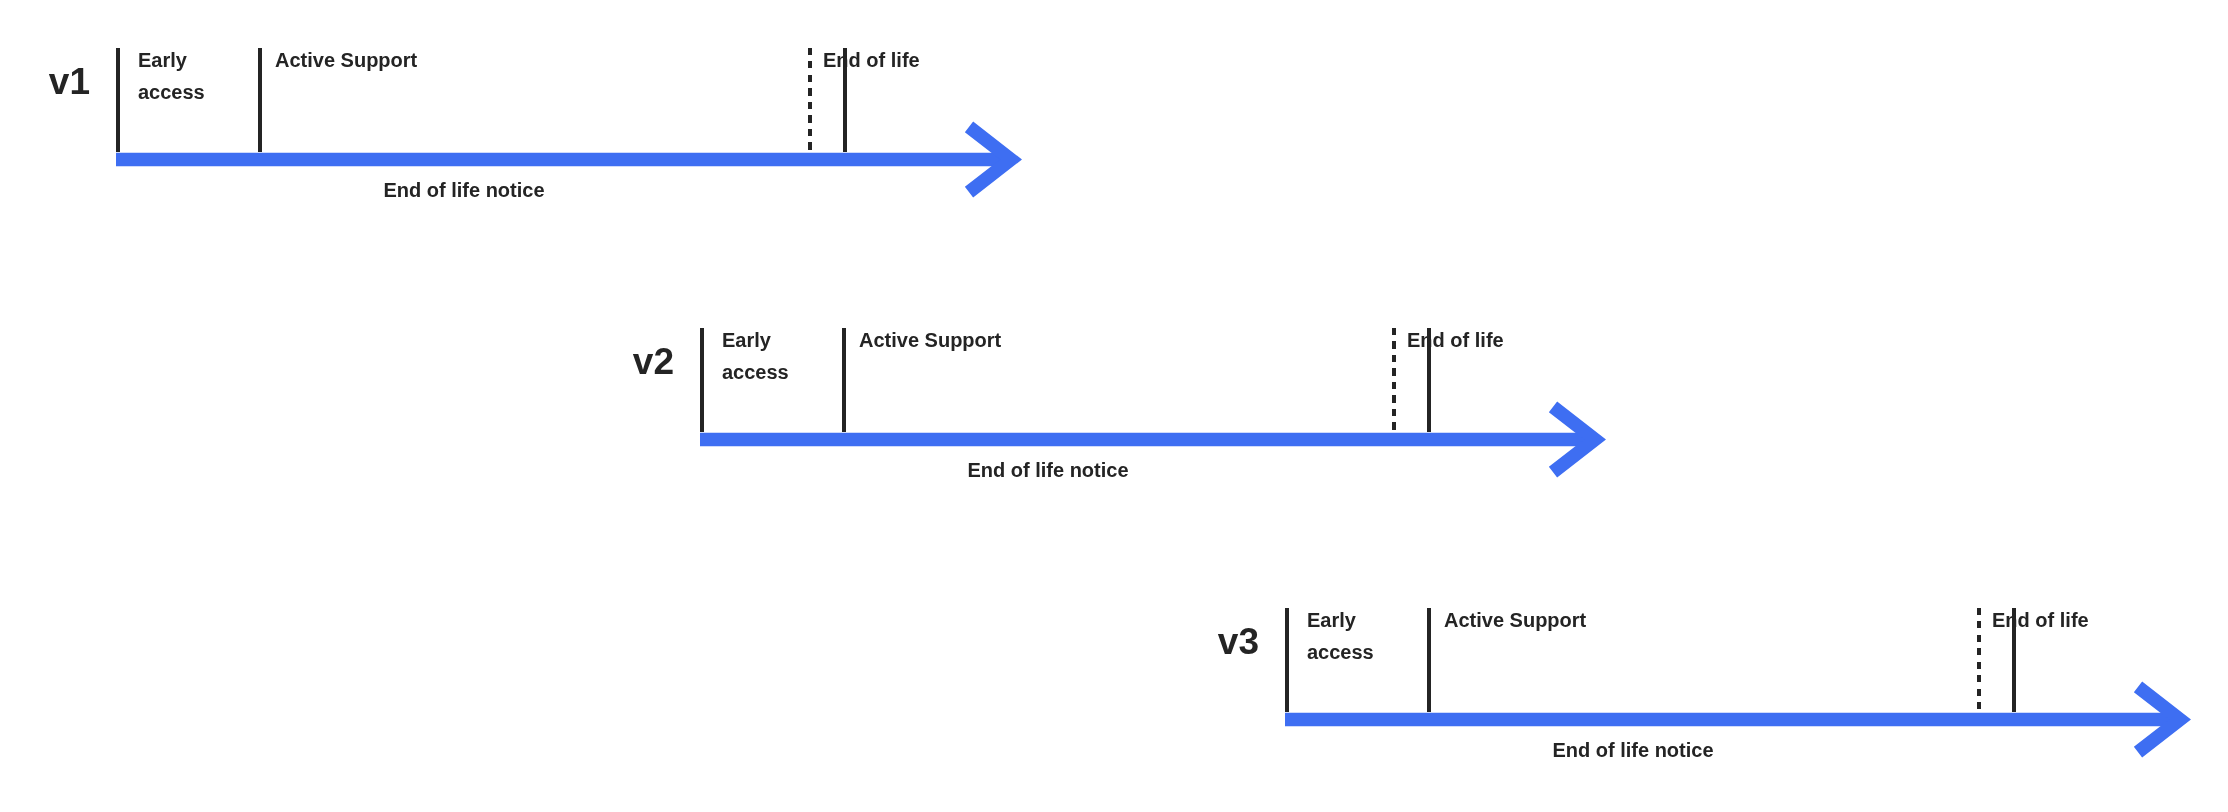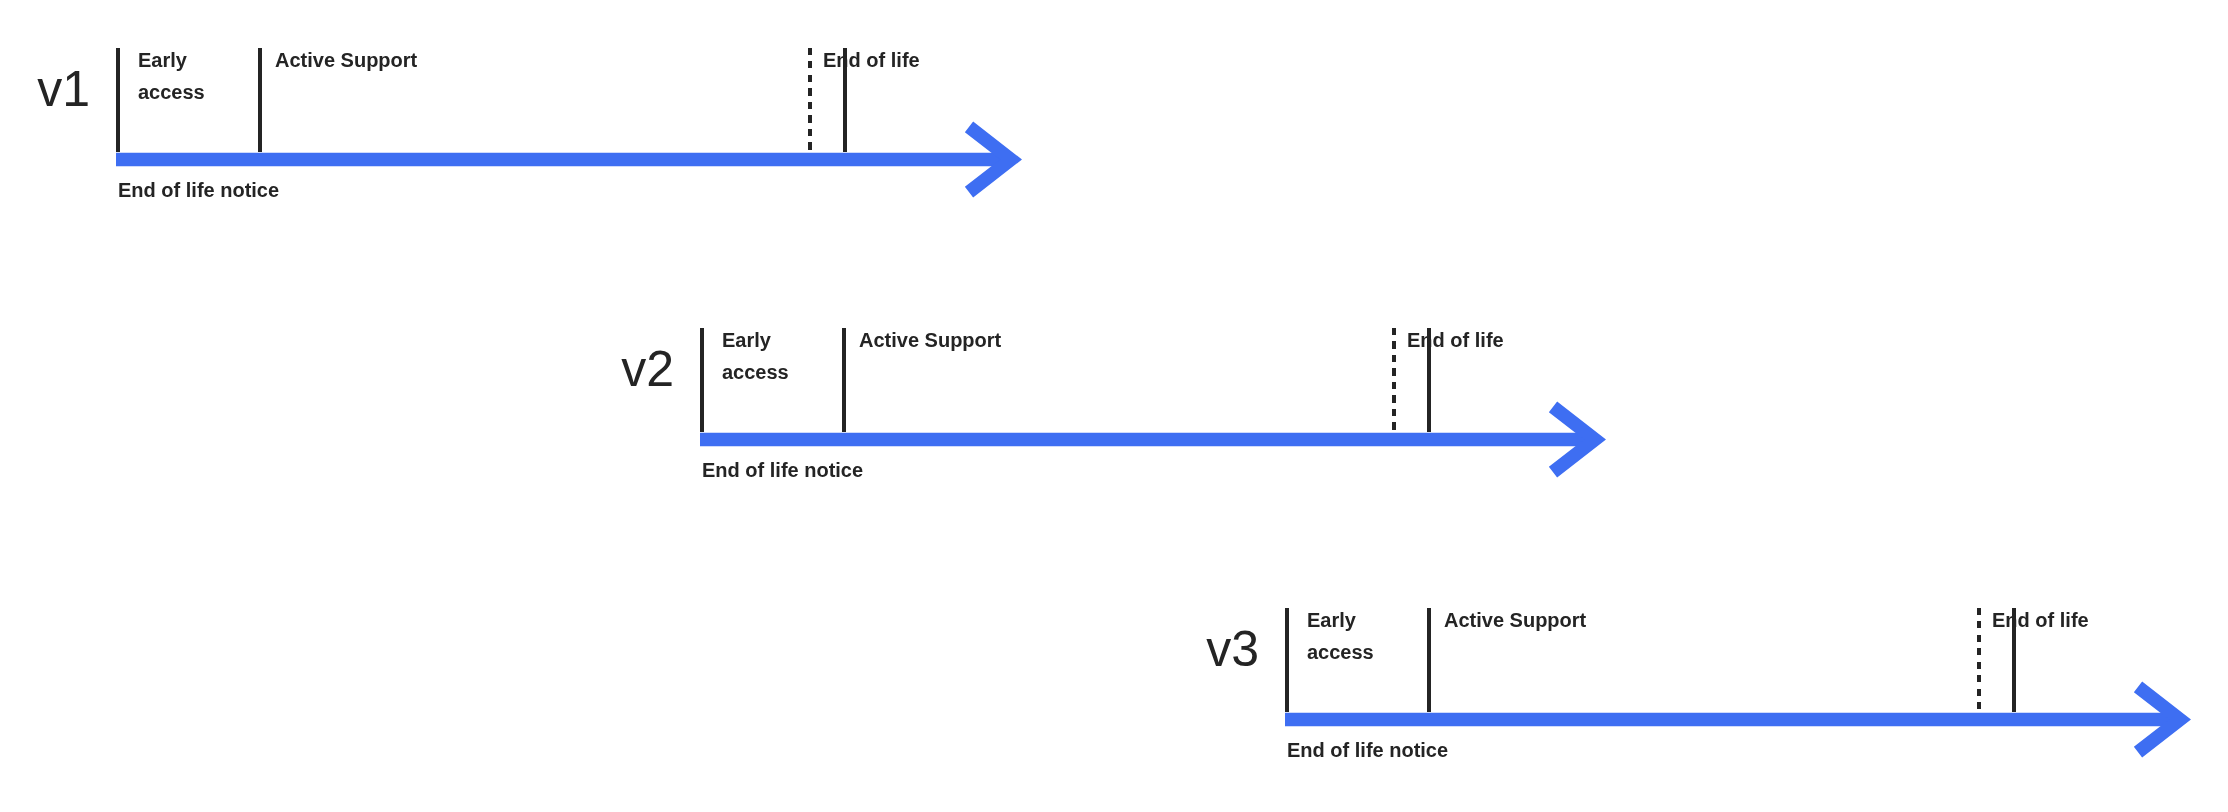--- a/index.html
+++ b/index.html
@@ -25,22 +25,22 @@
     height: 170px;
   }
   .t1 { left: 118px; top: 48px; }
   .t2 { left: 702px; top: 328px; }
   .t3 { left: 1287px; top: 608px; }
 
   .version {
     position: absolute;
     right: calc(100% + 28px);
     top: 14px;
-    font-size: 50px;
-    font-weight: normal;
+    font-size: 37px;
+    font-weight: bold;
     line-height: 1.1;
     white-space: nowrap;
     color: var(--ink, #242424);
   }
 
   .tick {
     position: absolute;
     top: 0;
     width: 4px;
     height: 104px;
@@ -69,21 +69,21 @@
     line-height: 32px;
     color: var(--ink, #242424);
   }
   .lbl-early  { left: 20px;  top: -4px; width: 120px; }
   .lbl-active { left: 157px; top: -4px; white-space: nowrap; }
   .lbl-eol    { left: 705px; top: -4px; white-space: nowrap; }
   .lbl-notice {
     left: 0;
     top: 126px;
     width: 692px;
-    text-align: left;
+    text-align: center;
     white-space: nowrap;
   }
 
   .arrow {
     position: absolute;
     left: -2px;
     top: 78px;
     width: 910px;
     height: 68px;
     overflow: visible;

